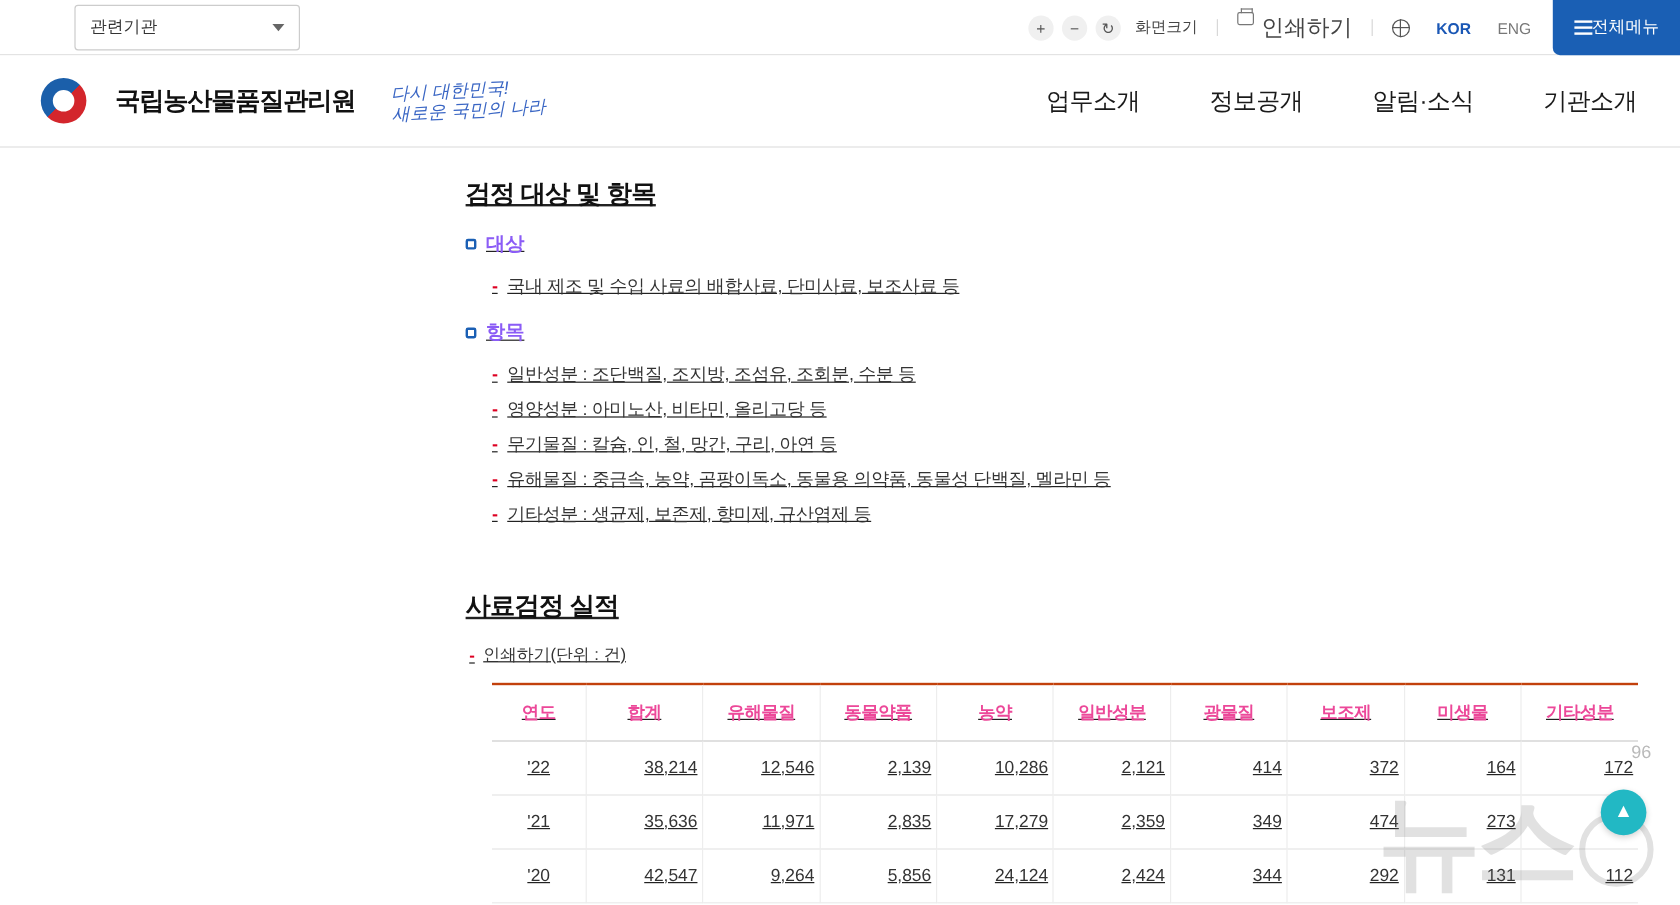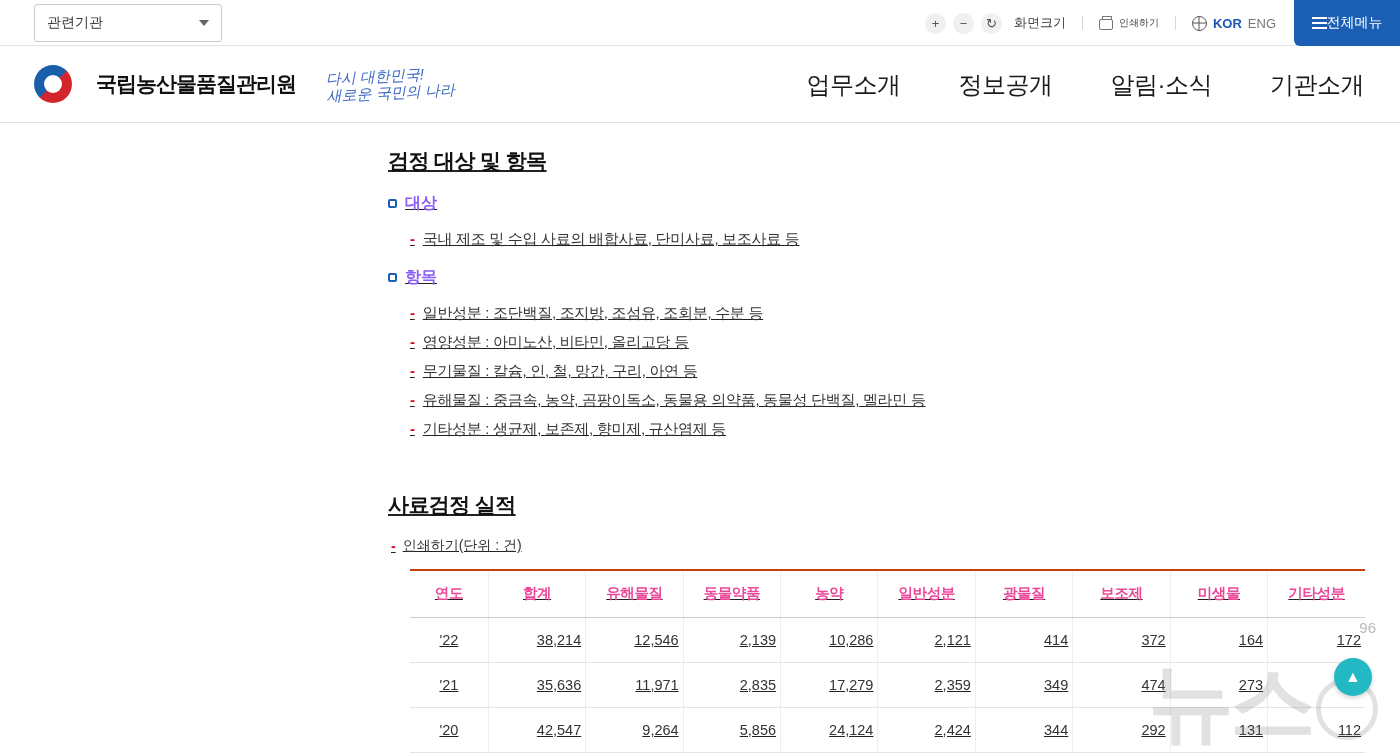--- a/index.html
+++ b/index.html
@@ -11,20 +11,21 @@
     color: #222;
     overflow: hidden;
   }
   
   .topbar {
     height: 46px;
     border-bottom: 1px solid #e3e3e3;
     display: flex;
     align-items: center;
     position: relative;
+    padding-left: 28px;
   }
   .org-select {
     margin-left: 34px;
     width: 188px;
     height: 38px;
     border: 1px solid #ccc;
     border-radius: 3px;
     display: flex;
     align-items: center;
     padding: 0 12px;
@@ -55,34 +56,34 @@
     background: #f0f0f0;
     color: #555;
     font-size: 13px;
     line-height: 21px;
     text-align: center;
     border: none;
     display: inline-block;
   }
   .zoom-label { font-size: 13px; color: #444; margin-left: 5px; }
   .divider { width: 1px; height: 14px; background: #d8d8d8; margin: 0 16px; }
-  .print-item { font-size: 10px; color: #444; display: flex; align-items: flex-end; gap: 6px; }
+  .print-item { font-size: 19px; color: #444; display: flex; align-items: flex-start; gap: 6px; }
   .printer-ico {
     width: 14px; height: 11px;
     border: 1px solid #777;
     border-radius: 2px;
     position: relative;
     display: inline-block;
   }
   .printer-ico::before {
     content: "";
     position: absolute; top: -4px; left: 2px;
     width: 8px; height: 3px; border: 1px solid #777; border-bottom: none;
   }
-  .lang-group { display: flex; align-items: center; gap: 6px; font-size: 13px; margin-left: 0; }
+  .lang-group { display: flex; align-items: center; gap: 22px; font-size: 13px; margin-left: 0; }
   .globe {
     width: 15px; height: 15px; border-radius: 50%;
     border: 1.3px solid #555;
     position: relative;
     display: inline-block;
   }
   .globe::before {
     content: ""; position: absolute; left: 50%; top: -1px; bottom: -1px;
     width: 0; border-left: 1.3px solid #555; transform: translateX(-50%);
   }
@@ -135,21 +136,21 @@
     font-size: 15px; color: #3a66c4; margin-left: 6px;
     font-style: italic; line-height: 1.15; transform: rotate(-3deg);
   }
   .slogan .l2 { color: #3a66c4; }
   .gnb {
     position: absolute; right: 20px; top: 0; height: 77px;
     display: flex; align-items: center; gap: 58px;
     padding-right: 16px;
   }
   .gnb a {
-    font-size: 24px; color: #1a1a1a; text-decoration: none; font-weight: 500;
+    font-size: 20px; color: #1a1a1a; text-decoration: none; font-weight: 500;
     letter-spacing: -0.5px;
   }
 
   
   .content { padding: 24px 0 0 0; position: relative; height: 630px; overflow: hidden; text-decoration: underline; }
   .inner { margin-left: 388px; width: 980px; }
   h2.sec-title {
     font-size: 21px; font-weight: bold; color: #111; letter-spacing: -0.6px;
     margin-bottom: 18px;
   }

